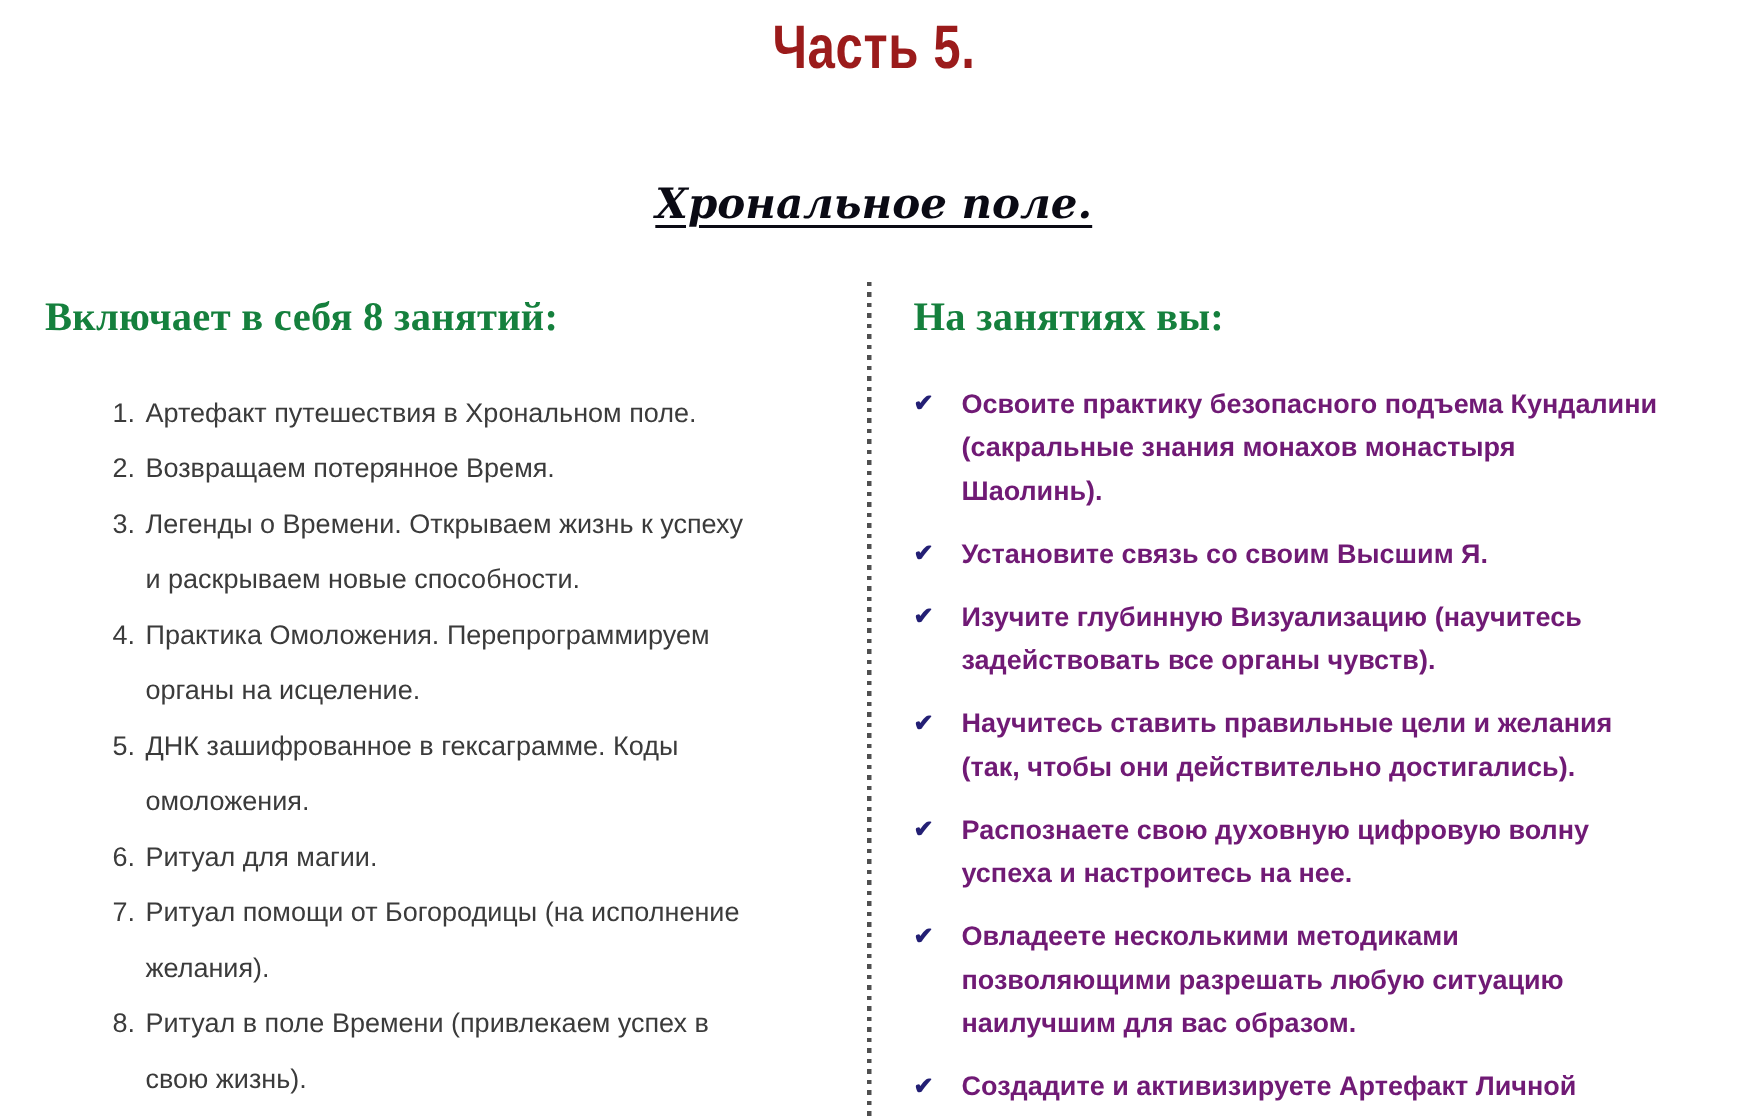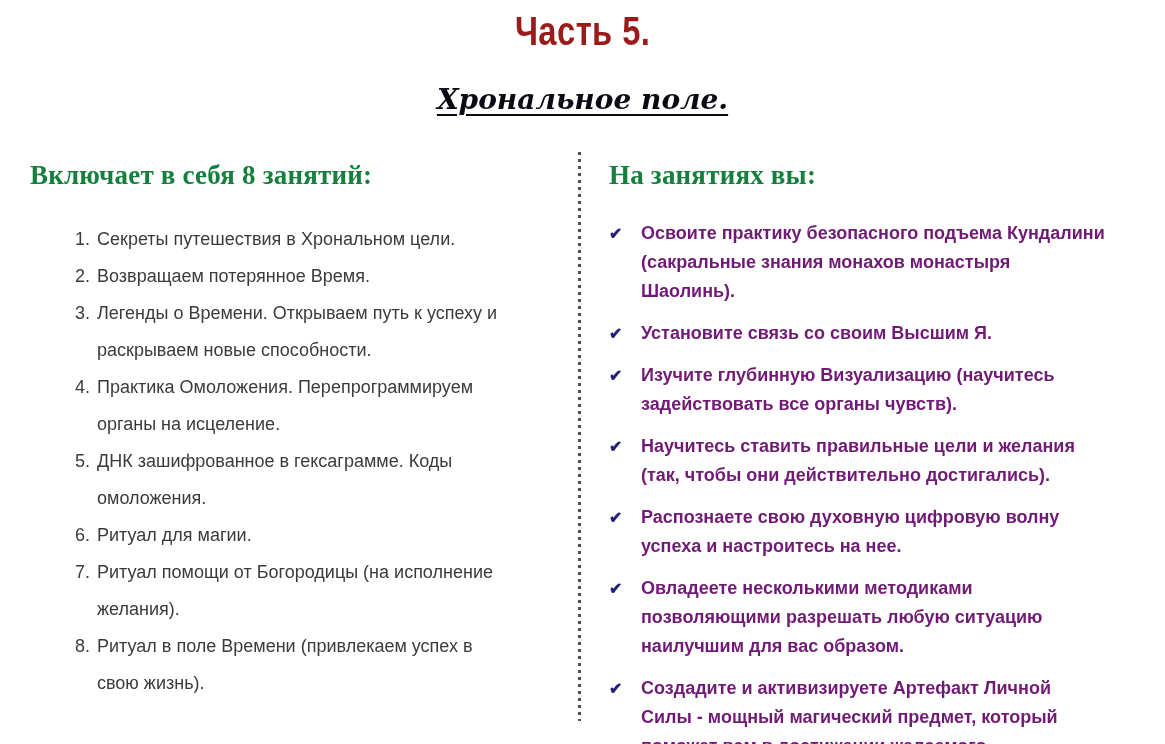--- a/index.html
+++ b/index.html
@@ -24,21 +24,21 @@
     line-height: 1.15;
     font-weight: 700;
     color: #9B1B1B;
   }
   .title .condense {
     display: inline-block;
     transform: scaleX(0.80);
     letter-spacing: 0.5px;
   }
   .subtitle {
-    margin-top: 28px;
+    margin-top: 64px;
     text-align: center;
     font-family: "DejaVu Serif", serif;
     font-style: italic;
     font-weight: 600;
     font-size: 28px;
     color: #0a0a14;
     text-decoration: underline;
     text-underline-offset: 5px;
     text-decoration-thickness: 2px;
   }
@@ -136,29 +136,29 @@
 
   <div class="subtitle">Хрональное поле.</div>
 
   <div class="columns">
 
     <div class="col-left">
       <h2 class="col-heading">Включает в себя 8 занятий:</h2>
       <ol class="lessons">
         <li>
           <span class="num">1.</span>
-          <span class="txt">Секреты путешествия в Хрональном цели.</span>
+          <span class="txt">Артефакт путешествия в Хрональном поле.</span>
         </li>
         <li>
           <span class="num">2.</span>
           <span class="txt">Возвращаем потерянное Время.</span>
         </li>
         <li>
           <span class="num">3.</span>
-          <span class="txt">Легенды о Времени. Открываем путь к успеху и раскрываем новые способности.</span>
+          <span class="txt">Легенды о Времени. Открываем жизнь к успеху и раскрываем новые способности.</span>
         </li>
         <li>
           <span class="num">4.</span>
           <span class="txt">Практика Омоложения. Перепрограммируем органы на исцеление.</span>
         </li>
         <li>
           <span class="num">5.</span>
           <span class="txt">ДНК зашифрованное в гексаграмме. Коды омоложения.</span>
         </li>
         <li>

